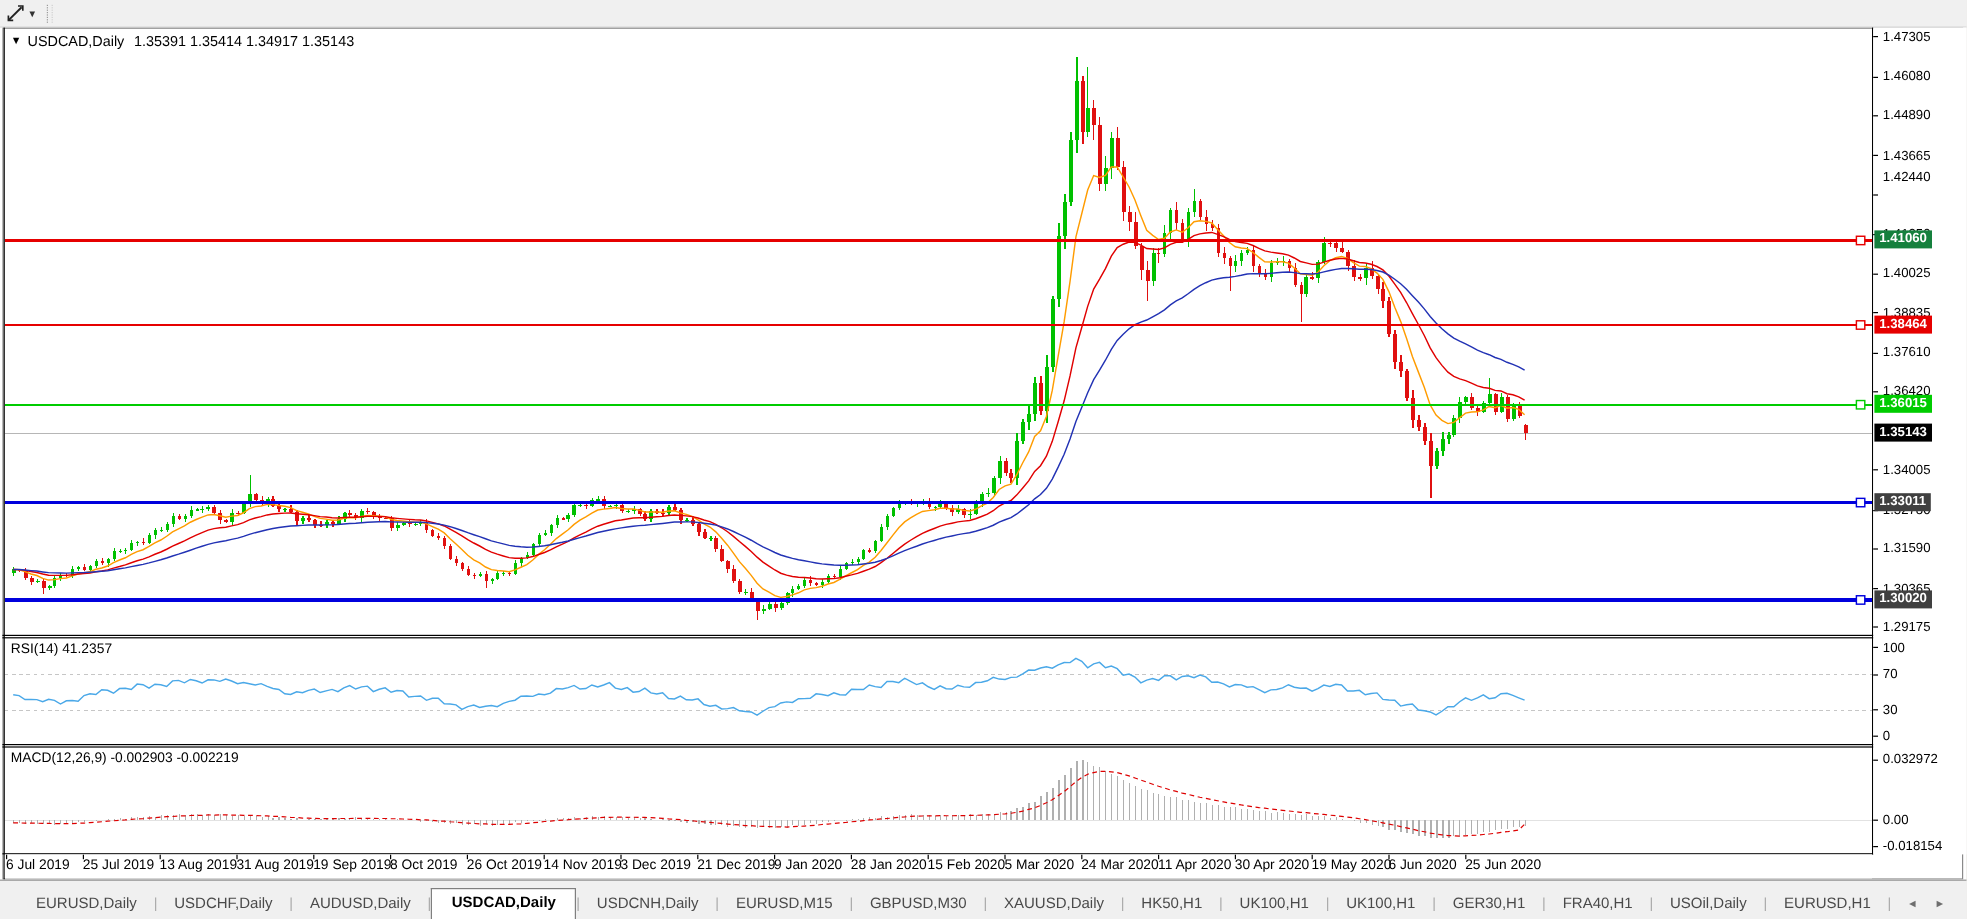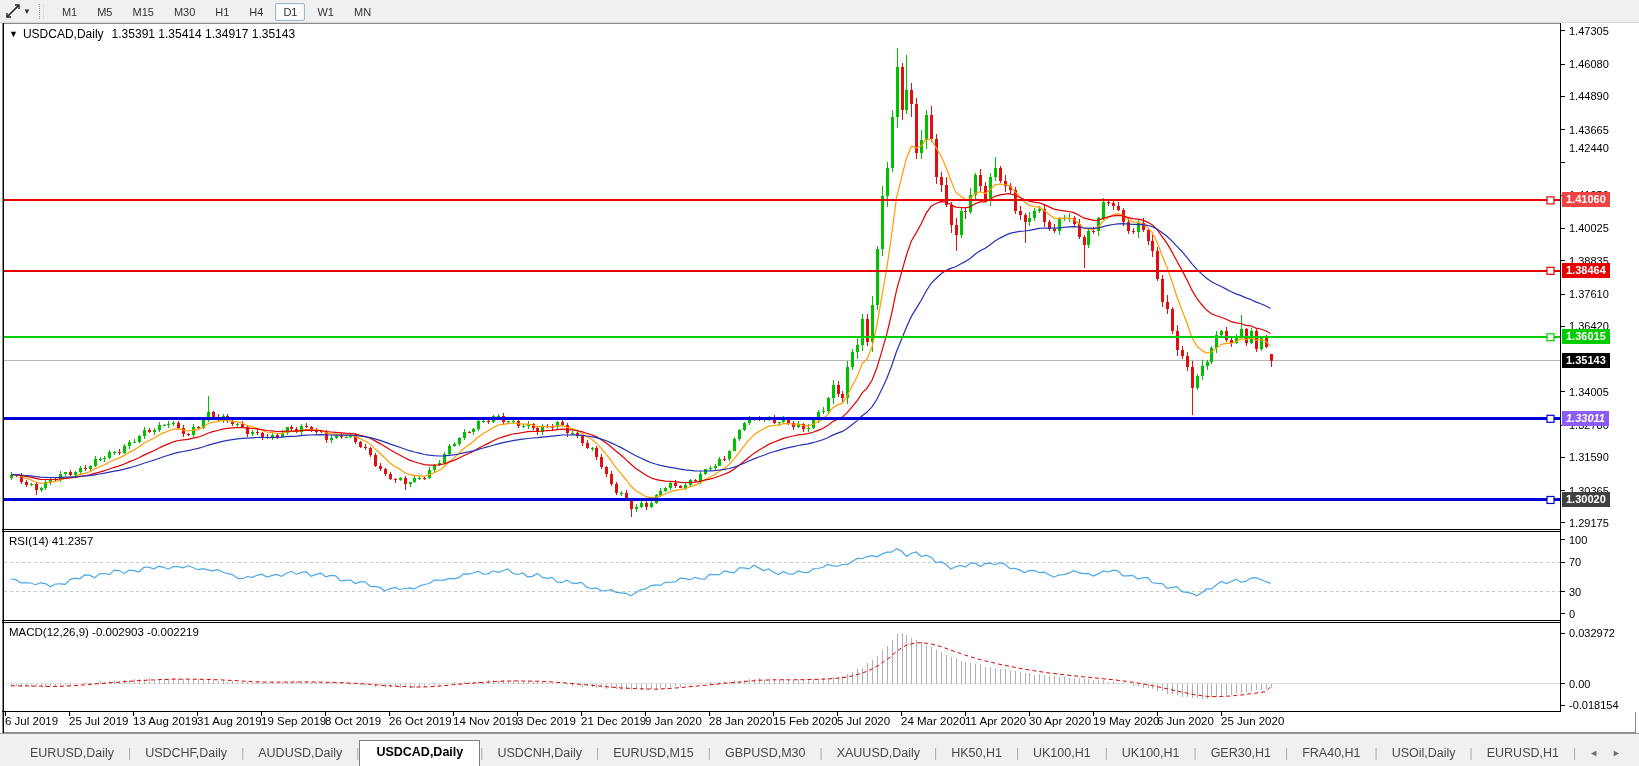--- a/index.html
+++ b/index.html
@@ -57,21 +57,20 @@
   <div id="toolbar">
     <span id="tool-icon-wrap">
       <svg width="16" height="16" viewBox="0 0 16 16">
         <path d="M2 14 L13 3" stroke="#222" stroke-width="1.6" fill="none"></path>
         <path d="M10 2 L14 2 L14 6" stroke="#222" stroke-width="1.4" fill="none"></path>
         <path d="M2 10 L2 14 L6 14" stroke="#222" stroke-width="1.4" fill="none"></path>
       </svg>
       <span id="tool-caret">▼</span>
     </span>
     <span class="grip"></span>
-    <span id="tf-buttons"><span class="tfbtn">M1</span><span class="tfbtn">M5</span><span class="tfbtn">M15</span><span class="tfbtn">M30</span><span class="tfbtn">H1</span><span class="tfbtn">H4</span><span class="tfbtn active">D1</span><span class="tfbtn">W1</span><span class="tfbtn">MN</span></span>
   </div>
 
   <div id="chart-window"></div>
   <div id="chart-frame-left"></div>
 
   <div class="pane" id="pane-main">
     <svg id="svg-main" width="1556" height="505">
         <line x1="0" y1="336.9470714669537" x2="1556" y2="336.9470714669537" stroke="#b6b6b6" stroke-width="1" shape-rendering="crispEdges"></line>
         <g shape-rendering="crispEdges">
           <line x1="7.5" y1="448.1702523961308" x2="7.5" y2="456.3143914362094" stroke="#00c000" stroke-width="1"></line>
@@ -913,25 +912,25 @@
       <div class="axdash" style="top: 368.328px;"></div>
       <div class="axtick" style="top: 362.828px;">1.34005</div>
       <div class="axdash" style="top: 401.569px;"></div>
       <div class="axtick" style="top: 396.069px;">1.32780</div>
       <div class="axdash" style="top: 433.861px;"></div>
       <div class="axtick" style="top: 428.361px;">1.31590</div>
       <div class="axdash" style="top: 467.103px;"></div>
       <div class="axtick" style="top: 461.603px;">1.30365</div>
       <div class="axdash" style="top: 499.394px;"></div>
       <div class="axtick" style="top: 493.894px;">1.29175</div>
-      <div class="linelabel" style="top: 169.384px; background: #ef4444;">1.41060</div>
+      <div class="linelabel" style="top: 169.384px; background: #15803d;">1.41060</div>
       <div class="linelabel" style="top: 239.829px; background: rgb(230, 0, 0);">1.38464</div>
       <div class="linelabel" style="top: 306.285px; background: rgb(0, 204, 0);">1.36015</div>
       <div class="linelabel" style="top: 329.947px; background: rgb(0, 0, 0);">1.35143</div>
-      <div class="linelabel" style="top: 387.801px; background: #8b5cf6; font-style: italic;">1.33011</div>
+      <div class="linelabel" style="top: 387.801px; background: #404040;">1.33011</div>
       <div class="linelabel" style="top: 468.965px; background: #404040;">1.30020</div>
       <div class="axdash" style="top: 516.487px;"></div>
       <div class="axtick" style="top: 510.987px;">100</div>
       <div class="axdash" style="top: 538.671px;"></div>
       <div class="axtick" style="top: 533.171px;">70</div>
       <div class="axdash" style="top: 568.251px;"></div>
       <div class="axtick" style="top: 562.751px;">30</div>
       <div class="axdash" style="top: 590.436px;"></div>
       <div class="axtick" style="top: 584.936px;">0</div>
       <div class="axdash" style="top: 609.52px;"></div>
@@ -962,21 +961,21 @@
       <div class="datelbl" style="left: 513px;">3 Dec 2019</div>
       <div class="datetick" style="left: 577px;"></div>
       <div class="datelbl" style="left: 577px;">21 Dec 2019</div>
       <div class="datetick" style="left: 641px;"></div>
       <div class="datelbl" style="left: 641px;">9 Jan 2020</div>
       <div class="datetick" style="left: 705px;"></div>
       <div class="datelbl" style="left: 705px;">28 Jan 2020</div>
       <div class="datetick" style="left: 769px;"></div>
       <div class="datelbl" style="left: 769px;">15 Feb 2020</div>
       <div class="datetick" style="left: 833px;"></div>
-      <div class="datelbl" style="left: 833px;">5 Jul 2020</div>
+      <div class="datelbl" style="left: 833px;">5 Mar 2020</div>
       <div class="datetick" style="left: 897px;"></div>
       <div class="datelbl" style="left: 897px;">24 Mar 2020</div>
       <div class="datetick" style="left: 961px;"></div>
       <div class="datelbl" style="left: 961px;">11 Apr 2020</div>
       <div class="datetick" style="left: 1025px;"></div>
       <div class="datelbl" style="left: 1025px;">30 Apr 2020</div>
       <div class="datetick" style="left: 1089px;"></div>
       <div class="datelbl" style="left: 1089px;">19 May 2020</div>
       <div class="datetick" style="left: 1153px;"></div>
       <div class="datelbl" style="left: 1153px;">6 Jun 2020</div>

